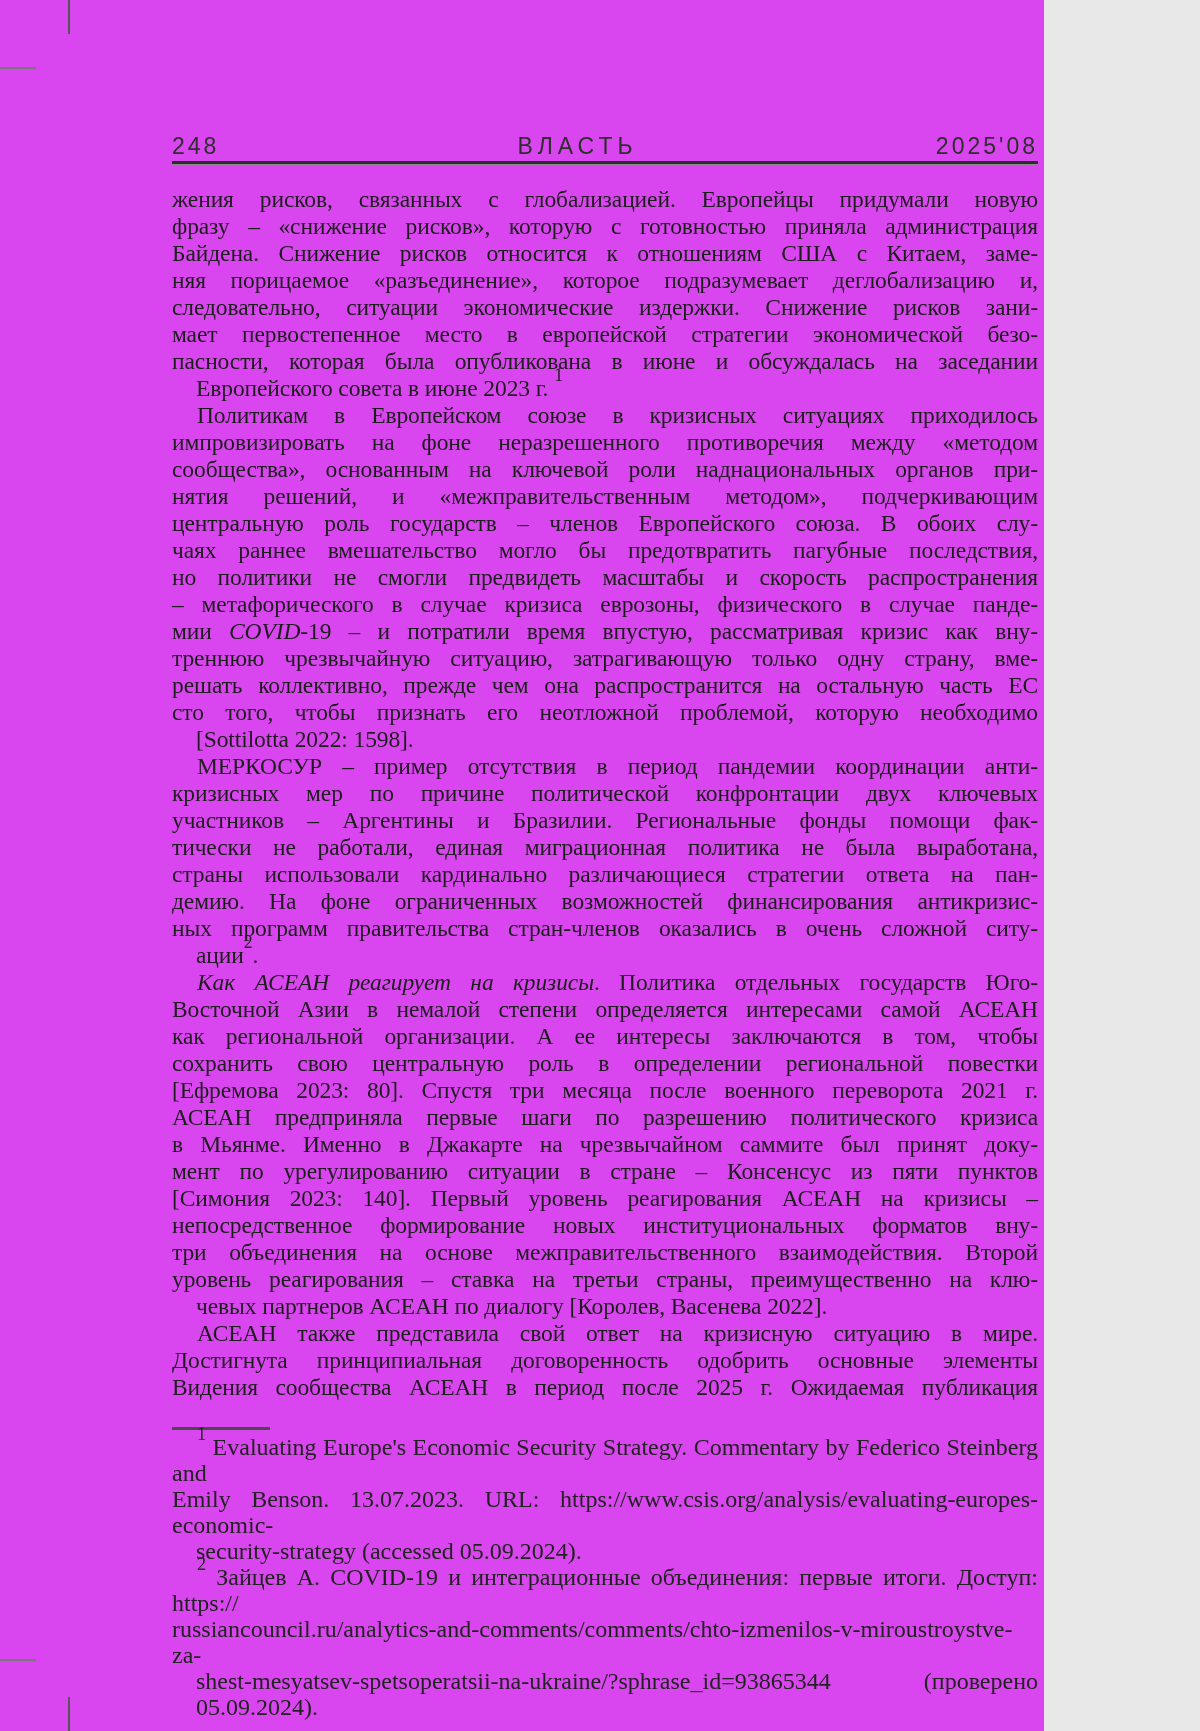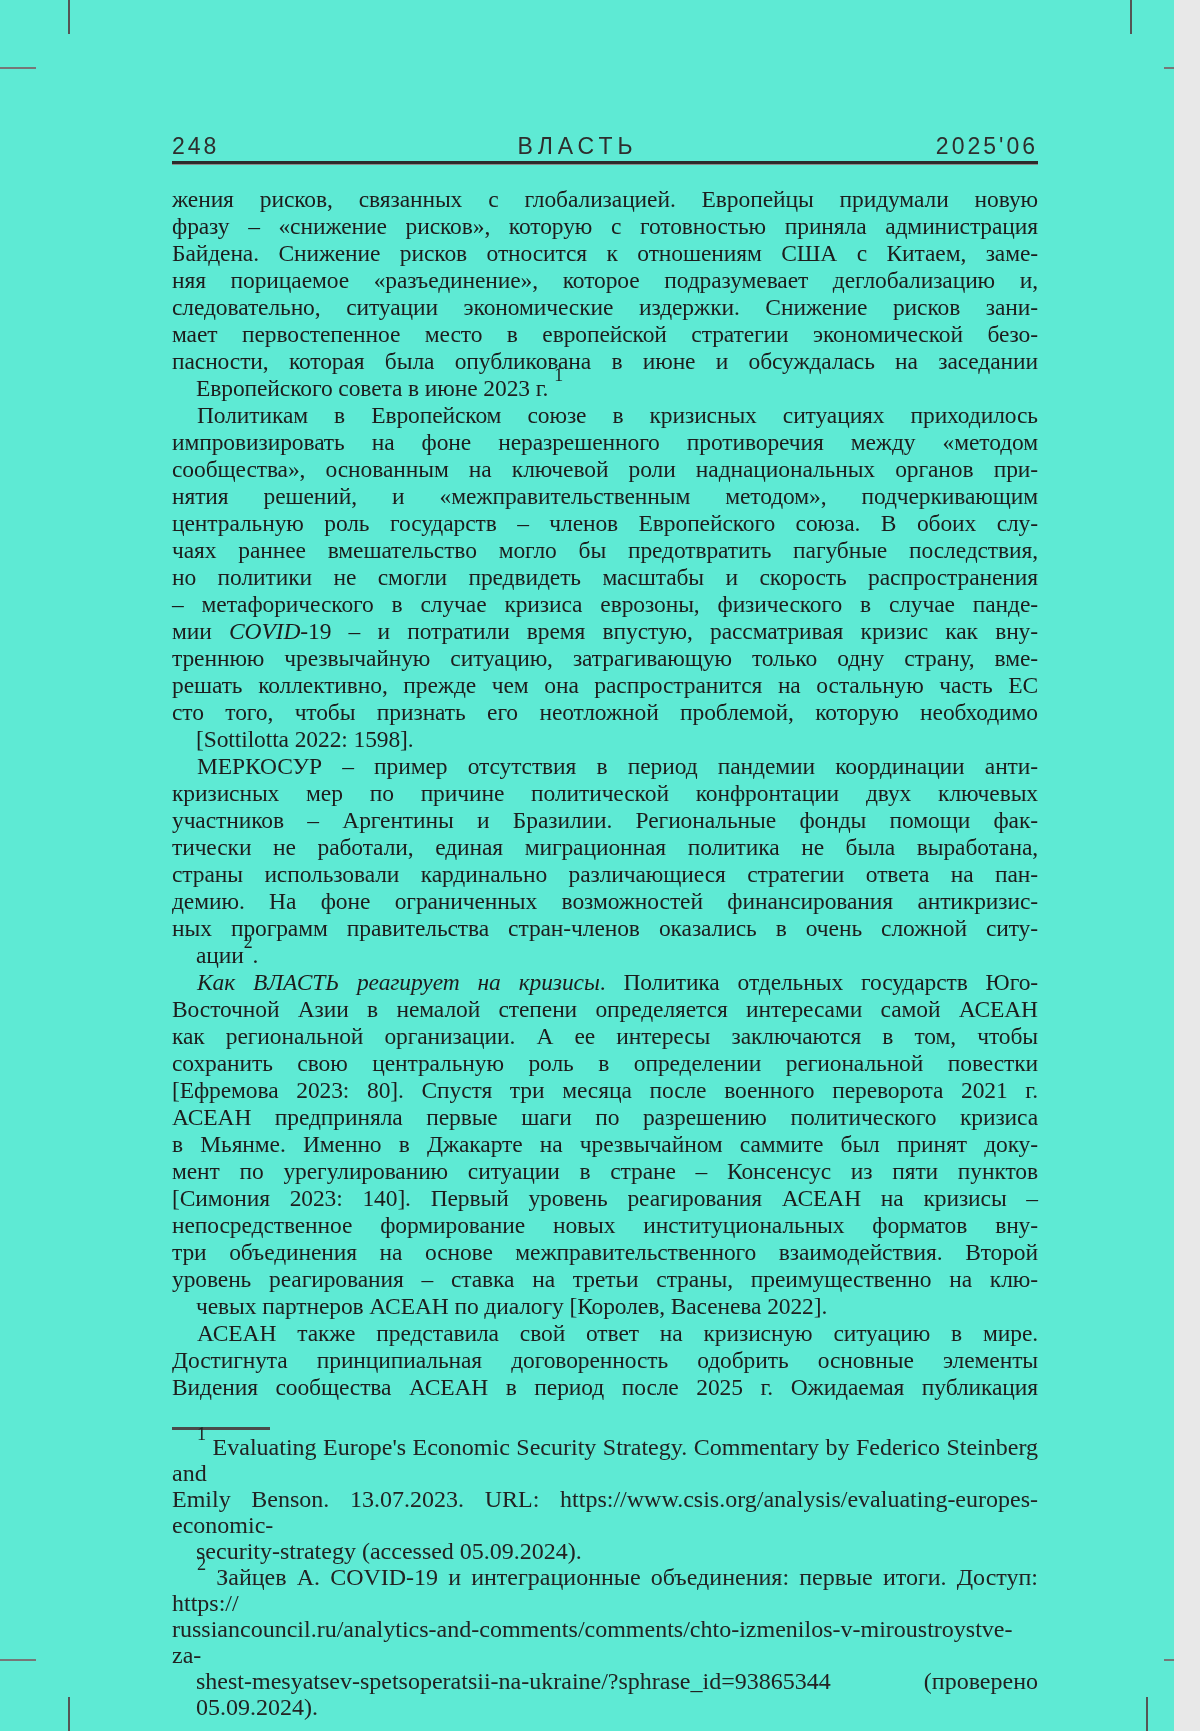--- a/index.html
+++ b/index.html
@@ -1,20 +1,20 @@
 <!DOCTYPE html>
 <html><head>
 <meta charset="utf-8">
 <style>
   html, body { margin: 0; padding: 0; background: #e8e8e8; }
   .page {
     position: relative;
-    width: 1174px;
+    width: 1044px;
     height: 1731px;
-    background: #5eead4;
+    background: #d946ef;
     overflow: hidden;
     font-family: "Liberation Serif", serif;
   }
 
   
   .crop { position: absolute; background: #777; }
   .crop.v { width: 2px; height: 34px; background: #555; }
   .crop.h { width: 36px; height: 2px; }
 
   
@@ -74,21 +74,21 @@
   <div class="crop v" style="left:1130px; top:0;"></div>
   <div class="crop h" style="left:1164px; top:67px;"></div>
   <div class="crop h" style="left:0;      top:1659px;"></div>
   <div class="crop h" style="left:1164px; top:1659px;"></div>
   <div class="crop v" style="left:68px;   top:1697px;"></div>
   <div class="crop v" style="left:1146px; top:1697px;"></div>
 
   <div class="running-header">
     <span class="pg">248</span>
     <span class="title">ВЛАСТЬ</span>
-    <span class="issue">2025'06</span>
+    <span class="issue">2025'08</span>
   </div>
   <div class="header-rule"></div>
 
   <div class="article-body" id="body-text">
       <div class="para">
         <div class="line">жения рисков, связанных с глобализацией. Европейцы придумали новую</div>
         <div class="line">фразу – «снижение рисков», которую с готовностью приняла администрация</div>
         <div class="line">Байдена. Снижение рисков относится к отношениям США с Китаем, заме-</div>
         <div class="line">няя порицаемое «разъединение», которое подразумевает деглобализацию и,</div>
         <div class="line">следовательно, ситуации экономические издержки. Снижение рисков зани-</div>
@@ -115,21 +115,21 @@
         <div class="line">МЕРКОСУР – пример отсутствия в период пандемии координации анти-</div>
         <div class="line">кризисных мер по причине политической конфронтации двух ключевых</div>
         <div class="line">участников – Аргентины и Бразилии. Региональные фонды помощи фак-</div>
         <div class="line">тически не работали, единая миграционная политика не была выработана,</div>
         <div class="line">страны использовали кардинально различающиеся стратегии ответа на пан-</div>
         <div class="line">демию. На фоне ограниченных возможностей финансирования антикризис-</div>
         <div class="line">ных программ правительства стран-членов оказались в очень сложной ситу-</div>
         <div class="line last">ации<sup>2</sup>.</div>
       </div>
       <div class="para indent">
-        <div class="line"><i>Как ВЛАСТЬ реагирует на кризисы</i>. Политика отдельных государств Юго-</div>
+        <div class="line"><i>Как АСЕАН реагирует на кризисы</i>. Политика отдельных государств Юго-</div>
         <div class="line">Восточной Азии в немалой степени определяется интересами самой АСЕАН</div>
         <div class="line">как региональной организации. А ее интересы заключаются в том, чтобы</div>
         <div class="line">сохранить свою центральную роль в определении региональной повестки</div>
         <div class="line">[Ефремова 2023: 80]. Спустя три месяца после военного переворота 2021 г.</div>
         <div class="line">АСЕАН предприняла первые шаги по разрешению политического кризиса</div>
         <div class="line">в Мьянме. Именно в Джакарте на чрезвычайном саммите был принят доку-</div>
         <div class="line">мент по урегулированию ситуации в стране – Консенсус из пяти пунктов</div>
         <div class="line">[Симония 2023: 140]. Первый уровень реагирования АСЕАН на кризисы –</div>
         <div class="line">непосредственное формирование новых институциональных форматов вну-</div>
         <div class="line">три объединения на основе межправительственного взаимодействия. Второй</div>

